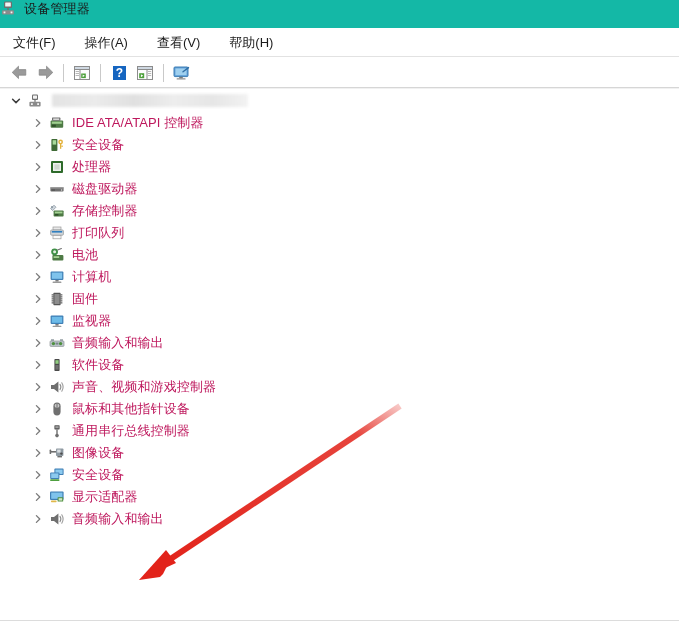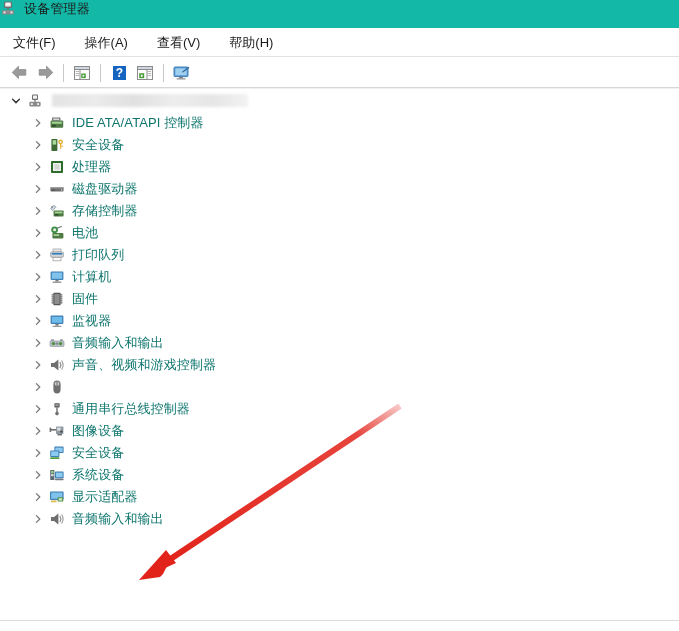--- a/index.html
+++ b/index.html
@@ -158,21 +158,21 @@
   }
   .node-icon {
     width: 16px; height: 16px;
     flex: none;
     margin-left: 3px;
     margin-right: 7px;
     position: relative;
   }
   .node-label {
     font-size: 13px;
-    color: #0f766e;
+    color: #be185d;
     letter-spacing: .1px;
   }
   .redacted {
     width: 196px;
     height: 13px;
     background: linear-gradient(90deg,#e3e3e3 0%, #ebebeb 22%, #e0e0e0 42%, #ededed 62%, #e6e6e6 82%, #f2f2f2 100%);
     border-radius: 1px;
     filter: blur(1.6px);
     margin-left: 2px;
   }
@@ -405,45 +405,45 @@
     </div>
 
     <div class="tree-row child">
       <span class="chev">
         <svg width="10" height="10" viewBox="0 0 10 10">
             <path d="M3.4 1.6 L6.8 5 L3.4 8.4" fill="none" stroke="#7a7a7a" stroke-width="1.3" stroke-linecap="round" stroke-linejoin="round"></path>
           </svg>
       </span>
       <span class="node-icon">
         <svg width="16" height="16" viewBox="0 0 16 16">
+          <rect x="4" y="2" width="8" height="3" fill="#e8e8e8" stroke="#9a9a9a" stroke-width="0.7"></rect>
+          <rect x="1.6" y="5" width="12.8" height="5.2" rx="1" fill="#d3d7da" stroke="#8d9296" stroke-width="0.7"></rect>
+          <rect x="2.8" y="6" width="10.4" height="1.6" fill="#2f7fc0"></rect>
+          <rect x="4" y="10.4" width="8" height="3.4" fill="#fafafa" stroke="#9a9a9a" stroke-width="0.7"></rect>
+        </svg>
+      </span>
+      <span class="node-label">打印队列</span>
+    </div>
+
+    <div class="tree-row child">
+      <span class="chev">
+        <svg width="10" height="10" viewBox="0 0 10 10">
+            <path d="M3.4 1.6 L6.8 5 L3.4 8.4" fill="none" stroke="#7a7a7a" stroke-width="1.3" stroke-linecap="round" stroke-linejoin="round"></path>
+          </svg>
+      </span>
+      <span class="node-icon">
+        <svg width="16" height="16" viewBox="0 0 16 16">
           <rect x="3.4" y="8" width="11" height="5.4" rx="1" fill="#4e7a45"></rect>
           <rect x="4.6" y="9.2" width="5.6" height="1.8" fill="#a5d394"></rect>
           <circle cx="5.6" cy="4.8" r="3.4" fill="#3f8f46"></circle>
           <circle cx="5.6" cy="4.8" r="1.5" fill="#e4efe2"></circle>
           <path d="M8.6 3 L12.4 1.6" stroke="#6f6f6f" stroke-width="1.1" stroke-linecap="round"></path>
         </svg>
       </span>
       <span class="node-label">电池</span>
-    </div>
-
-    <div class="tree-row child">
-      <span class="chev">
-        <svg width="10" height="10" viewBox="0 0 10 10">
-            <path d="M3.4 1.6 L6.8 5 L3.4 8.4" fill="none" stroke="#7a7a7a" stroke-width="1.3" stroke-linecap="round" stroke-linejoin="round"></path>
-          </svg>
-      </span>
-      <span class="node-icon">
-        <svg width="16" height="16" viewBox="0 0 16 16">
-          <rect x="4" y="2" width="8" height="3" fill="#e8e8e8" stroke="#9a9a9a" stroke-width="0.7"></rect>
-          <rect x="1.6" y="5" width="12.8" height="5.2" rx="1" fill="#d3d7da" stroke="#8d9296" stroke-width="0.7"></rect>
-          <rect x="2.8" y="6" width="10.4" height="1.6" fill="#2f7fc0"></rect>
-          <rect x="4" y="10.4" width="8" height="3.4" fill="#fafafa" stroke="#9a9a9a" stroke-width="0.7"></rect>
-        </svg>
-      </span>
-      <span class="node-label">打印队列</span>
     </div>
 
     <div class="tree-row child">
       <span class="chev">
         <svg width="10" height="10" viewBox="0 0 10 10">
             <path d="M3.4 1.6 L6.8 5 L3.4 8.4" fill="none" stroke="#7a7a7a" stroke-width="1.3" stroke-linecap="round" stroke-linejoin="round"></path>
           </svg>
       </span>
       <span class="node-icon">
         <svg width="16" height="16" viewBox="0 0 16 16">
@@ -514,20 +514,35 @@
           <circle cx="4.4" cy="8.6" r="1.7" fill="#4e8f3f"></circle>
           <circle cx="11.6" cy="8.6" r="1.7" fill="#4e8f3f"></circle>
           <rect x="6.6" y="7.6" width="2.8" height="2" fill="#7b868d"></rect>
           <rect x="2" y="4.2" width="3" height="1.8" fill="#9aa3a9"></rect>
           <rect x="11" y="4.2" width="3" height="1.8" fill="#9aa3a9"></rect>
         </svg>
       </span>
       <span class="node-label">音频输入和输出</span>
     </div>
 
+    <div class="tree-row child">
+      <span class="chev">
+        <svg width="10" height="10" viewBox="0 0 10 10">
+            <path d="M3.4 1.6 L6.8 5 L3.4 8.4" fill="none" stroke="#7a7a7a" stroke-width="1.3" stroke-linecap="round" stroke-linejoin="round"></path>
+          </svg>
+      </span>
+      <span class="node-icon">
+        <svg width="16" height="16" viewBox="0 0 16 16">
+          <rect x="5.4" y="2" width="5.2" height="12" rx="0.8" fill="#4a4a4a"></rect>
+          <rect x="6.4" y="3.2" width="3.2" height="3.6" fill="#8fcd7f"></rect>
+          <rect x="6.4" y="8" width="3.2" height="4.6" fill="#6f6f6f"></rect>
+        </svg>
+      </span>
+      <span class="node-label">软件设备</span>
+    </div>
 
     <div class="tree-row child">
       <span class="chev">
         <svg width="10" height="10" viewBox="0 0 10 10">
             <path d="M3.4 1.6 L6.8 5 L3.4 8.4" fill="none" stroke="#7a7a7a" stroke-width="1.3" stroke-linecap="round" stroke-linejoin="round"></path>
           </svg>
       </span>
       <span class="node-icon">
         <svg width="16" height="16" viewBox="0 0 16 16">
           <path d="M2 6 L5 6 L9.4 2.6 L9.4 13.4 L5 10 L2 10 Z" fill="#6f6f6f"></path>
@@ -544,20 +559,21 @@
             <path d="M3.4 1.6 L6.8 5 L3.4 8.4" fill="none" stroke="#7a7a7a" stroke-width="1.3" stroke-linecap="round" stroke-linejoin="round"></path>
           </svg>
       </span>
       <span class="node-icon">
         <svg width="16" height="16" viewBox="0 0 16 16">
           <rect x="4.4" y="1.6" width="7.2" height="12.8" rx="3.6" fill="#6f6f6f"></rect>
           <rect x="5.6" y="2.8" width="4.8" height="4" rx="2" fill="#c9c9c9"></rect>
           <rect x="7.5" y="2.8" width="1" height="4" fill="#6f6f6f"></rect>
         </svg>
       </span>
+      <span class="node-label">鼠标和其他指针设备</span>
     </div>
 
     <div class="tree-row child">
       <span class="chev">
         <svg width="10" height="10" viewBox="0 0 10 10">
             <path d="M3.4 1.6 L6.8 5 L3.4 8.4" fill="none" stroke="#7a7a7a" stroke-width="1.3" stroke-linecap="round" stroke-linejoin="round"></path>
           </svg>
       </span>
       <span class="node-icon">
         <svg width="16" height="16" viewBox="0 0 16 16">
@@ -601,38 +617,20 @@
           <rect x="5.4" y="1.6" width="9.2" height="6.4" rx="0.8" fill="#3f7fb5"></rect>
           <rect x="6.4" y="2.6" width="7.2" height="4.4" fill="#8ccaef"></rect>
           <rect x="1.2" y="5.4" width="9.2" height="6.6" rx="0.8" fill="#3f7fb5"></rect>
           <rect x="2.2" y="6.4" width="7.2" height="4.6" fill="#8ccaef"></rect>
           <rect x="1.2" y="12.2" width="9.2" height="1.8" rx="0.6" fill="#4e9f3f"></rect>
         </svg>
       </span>
       <span class="node-label">安全设备</span>
     </div>
 
-    <div class="tree-row child">
-      <span class="chev">
-        <svg width="10" height="10" viewBox="0 0 10 10">
-            <path d="M3.4 1.6 L6.8 5 L3.4 8.4" fill="none" stroke="#7a7a7a" stroke-width="1.3" stroke-linecap="round" stroke-linejoin="round"></path>
-          </svg>
-      </span>
-      <span class="node-icon">
-        <svg width="16" height="16" viewBox="0 0 16 16">
-          <rect x="1.2" y="3" width="4.2" height="10" rx="0.6" fill="#5e6a72"></rect>
-          <rect x="2" y="4" width="2.6" height="2.2" fill="#8fcd7f"></rect>
-          <rect x="2" y="7" width="2.6" height="2.2" fill="#cfd6db"></rect>
-          <rect x="6" y="4.6" width="8.6" height="6.6" rx="0.8" fill="#3f7fb5"></rect>
-          <rect x="7" y="5.6" width="6.6" height="4.6" fill="#8ccaef"></rect>
-          <rect x="6" y="11.6" width="8.6" height="1.6" rx="0.6" fill="#6f7a82"></rect>
-        </svg>
-      </span>
-      <span class="node-label">系统设备</span>
-    </div>
 
     <div class="tree-row child">
       <span class="chev">
         <svg width="10" height="10" viewBox="0 0 10 10">
             <path d="M3.4 1.6 L6.8 5 L3.4 8.4" fill="none" stroke="#7a7a7a" stroke-width="1.3" stroke-linecap="round" stroke-linejoin="round"></path>
           </svg>
       </span>
       <span class="node-icon">
         <svg width="16" height="16" viewBox="0 0 16 16">
           <rect x="1" y="2.4" width="13.6" height="8.6" rx="1" fill="#3f7fb5"></rect>

